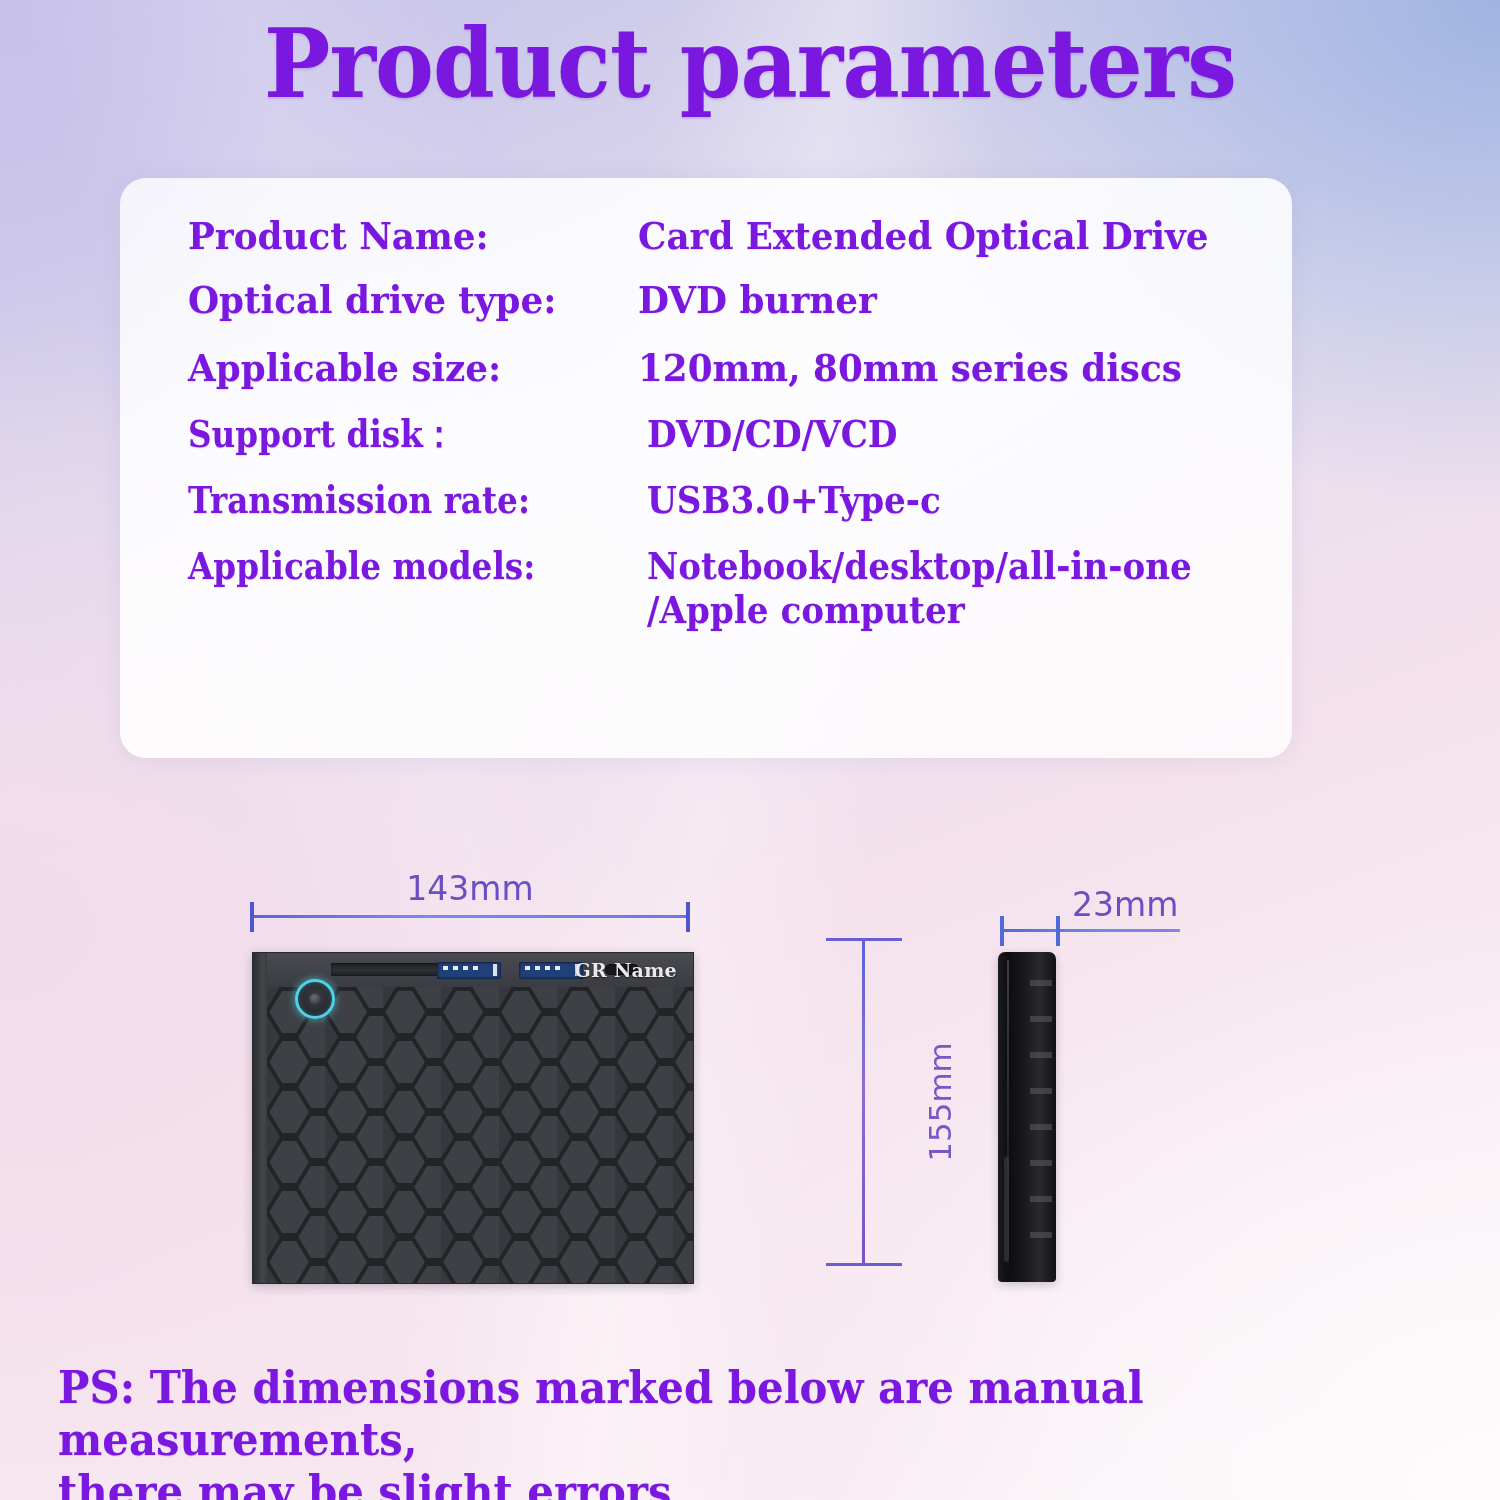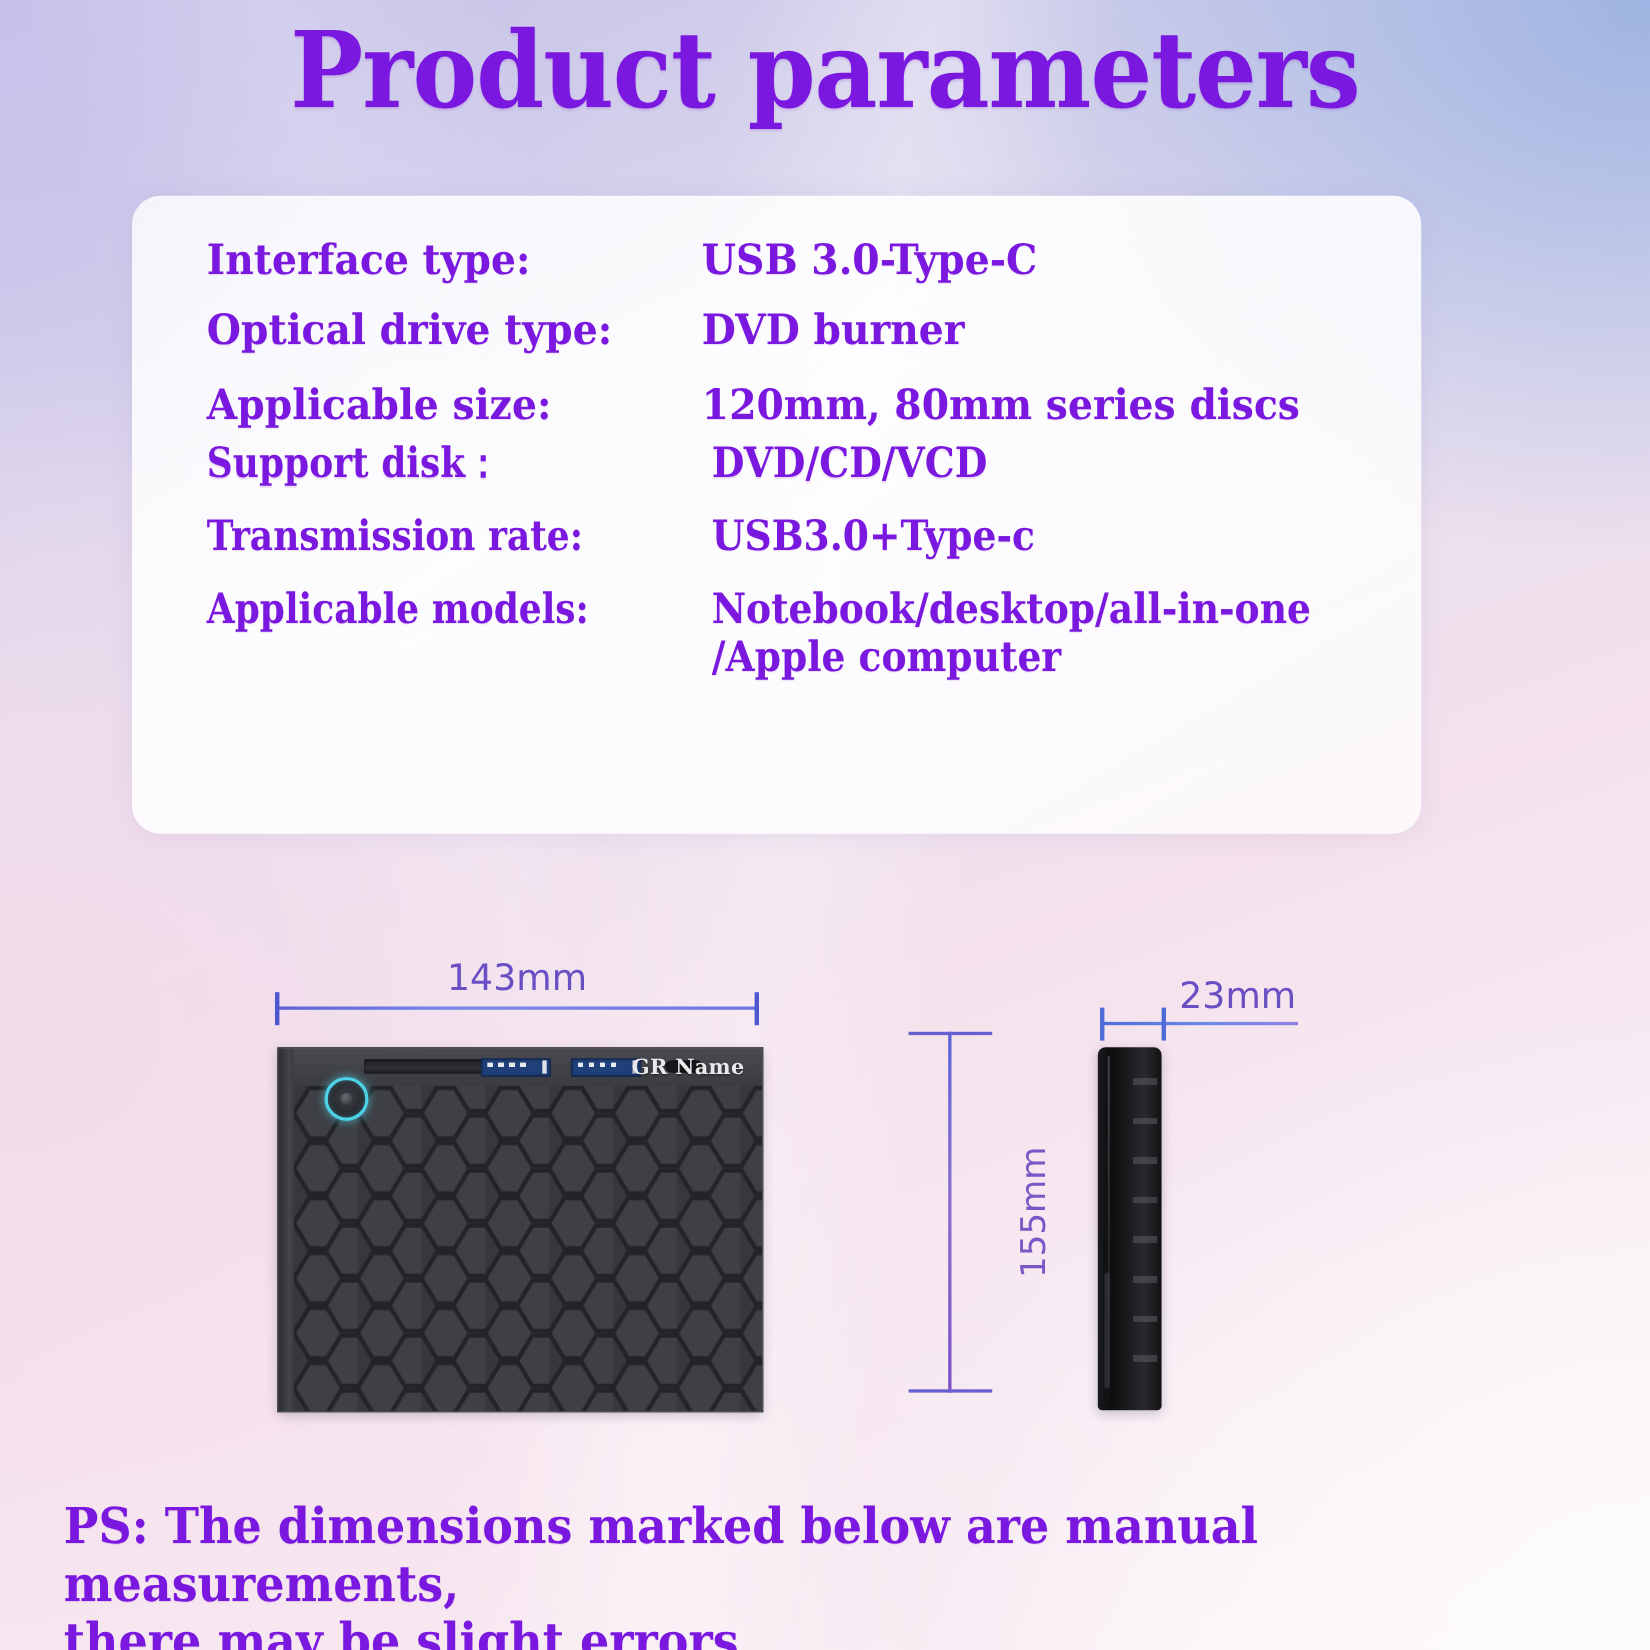--- a/index.html
+++ b/index.html
@@ -97,21 +97,21 @@
     line-height: 44px;
     color: #7b18e0;
     transform: scaleX(0.94);
     transform-origin: left center;
     white-space: pre-line;
     text-shadow: 0 1px 1px rgba(120,30,200,.14);
   }
   .spec-row.r0 { margin-bottom: 20px; }
   .spec-row.r1 { margin-bottom: 20px; }
   .spec-row.r2 { margin-bottom: 24px; justify-content: space-between; }
-  .spec-row.r3 { margin-bottom: 9px; }
+  .spec-row.r3 { margin-bottom: 22px; }
   .spec-row.r4 .spec-label,
   .spec-row.r5 .spec-label,
   .spec-row.r6 .spec-label { transform: scaleX(0.86); }
   .spec-row.r4 .spec-value,
   .spec-row.r5 .spec-value,
   .spec-row.r6 .spec-value { transform: scaleX(0.90); }
   .spec-row.r4 .spec-value,
   .spec-row.r5 .spec-value,
   .spec-row.r6 .spec-value { padding-left: 10px; }
   .spec-row.r4 { margin-bottom: 22px; justify-content: center; }
@@ -394,25 +394,25 @@
 <body>
 
 <div id="bg"></div>
 <div id="bg-sheen"></div>
 
 <div id="title">Product parameters</div>
 
 <div id="spec-card">
   <div id="spec-table">
 
-
-    <div class="spec-row r1">
-      <div class="spec-label">Interface type:</div>
-      <div class="spec-value">USB 3.0-Type-C</div>
-    </div>
+    <div class="spec-row r0">
+      <div class="spec-label">Product Name:</div>
+      <div class="spec-value">Card Extended Optical Drive</div>
+    </div>
+
 
     <div class="spec-row r2">
       <div class="spec-label">Optical drive type:</div>
       <div class="spec-value">DVD burner</div>
     </div>
 
     <div class="spec-row r3">
       <div class="spec-label">Applicable size:</div>
       <div class="spec-value">120mm, 80mm series discs</div>
     </div>

